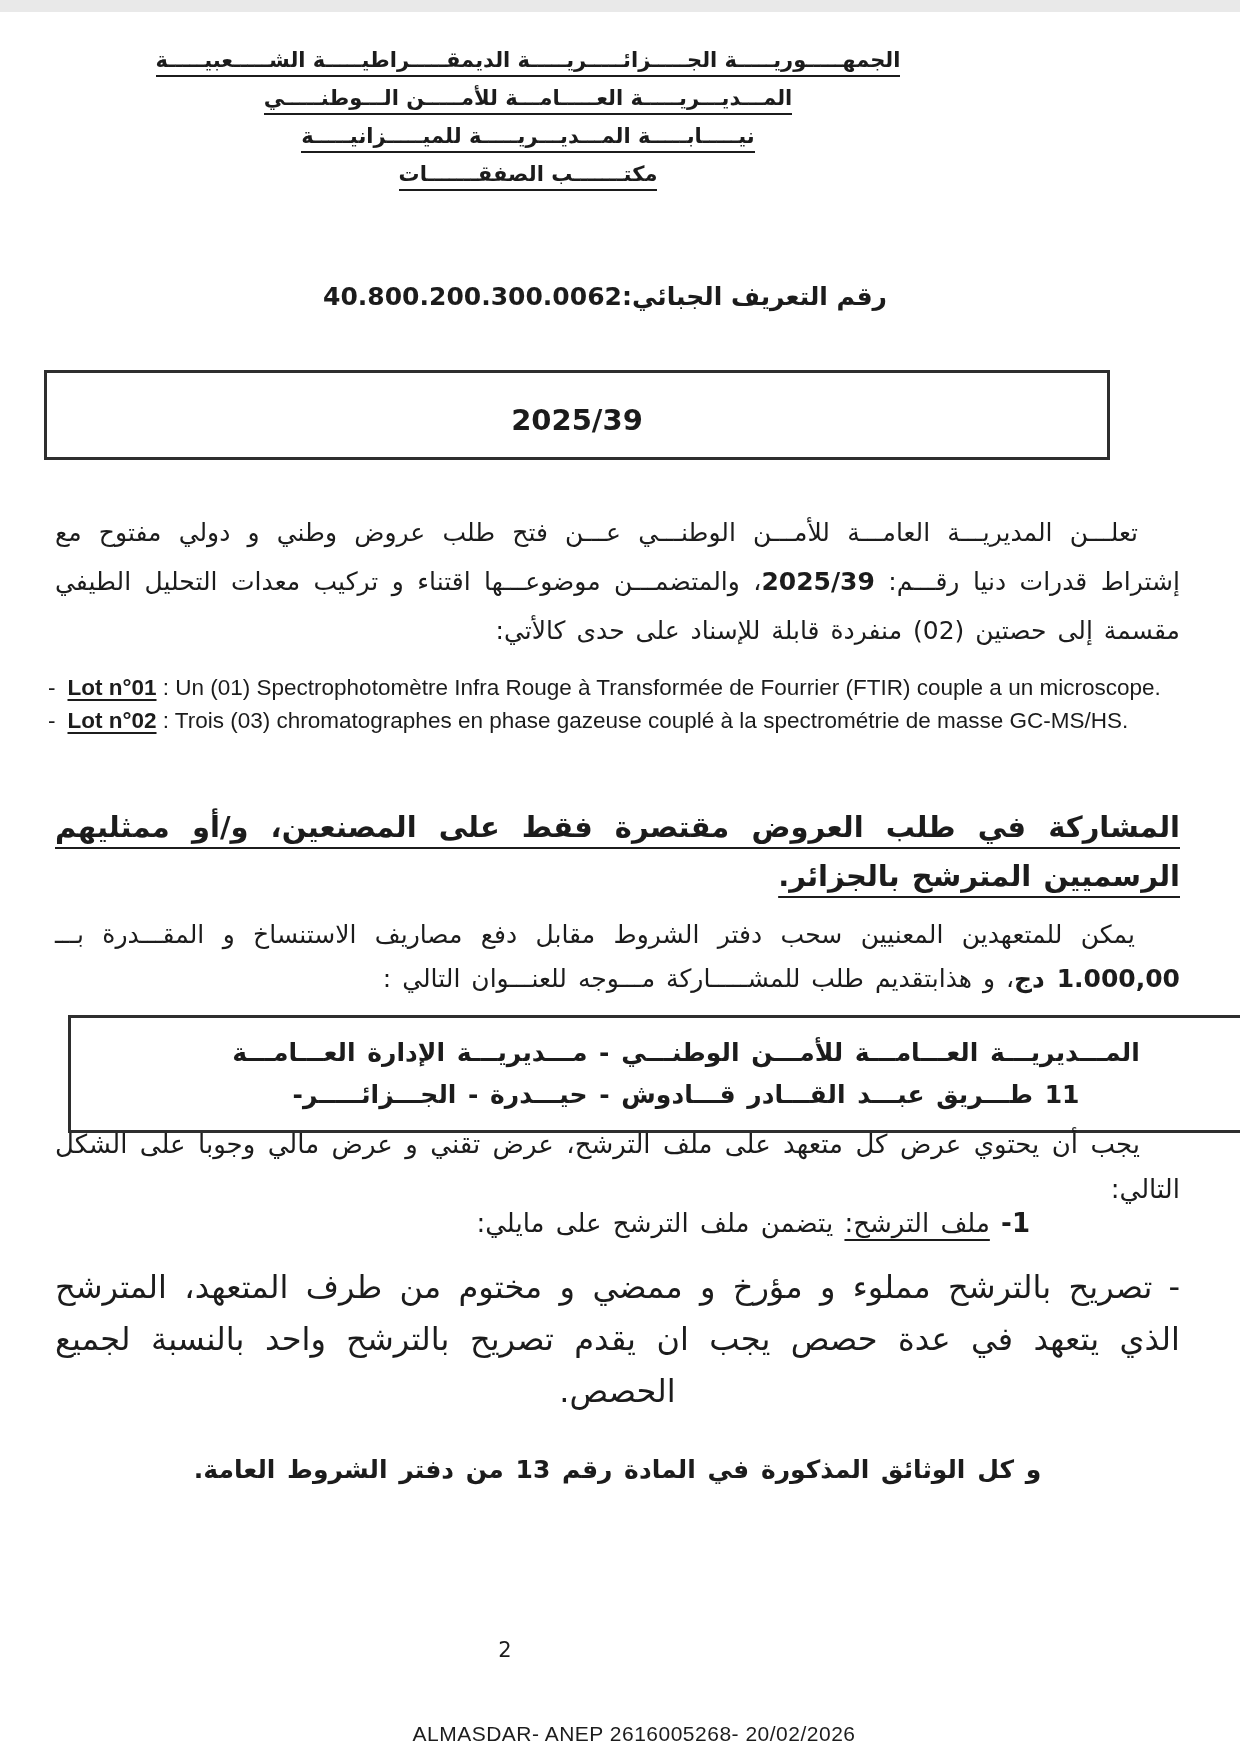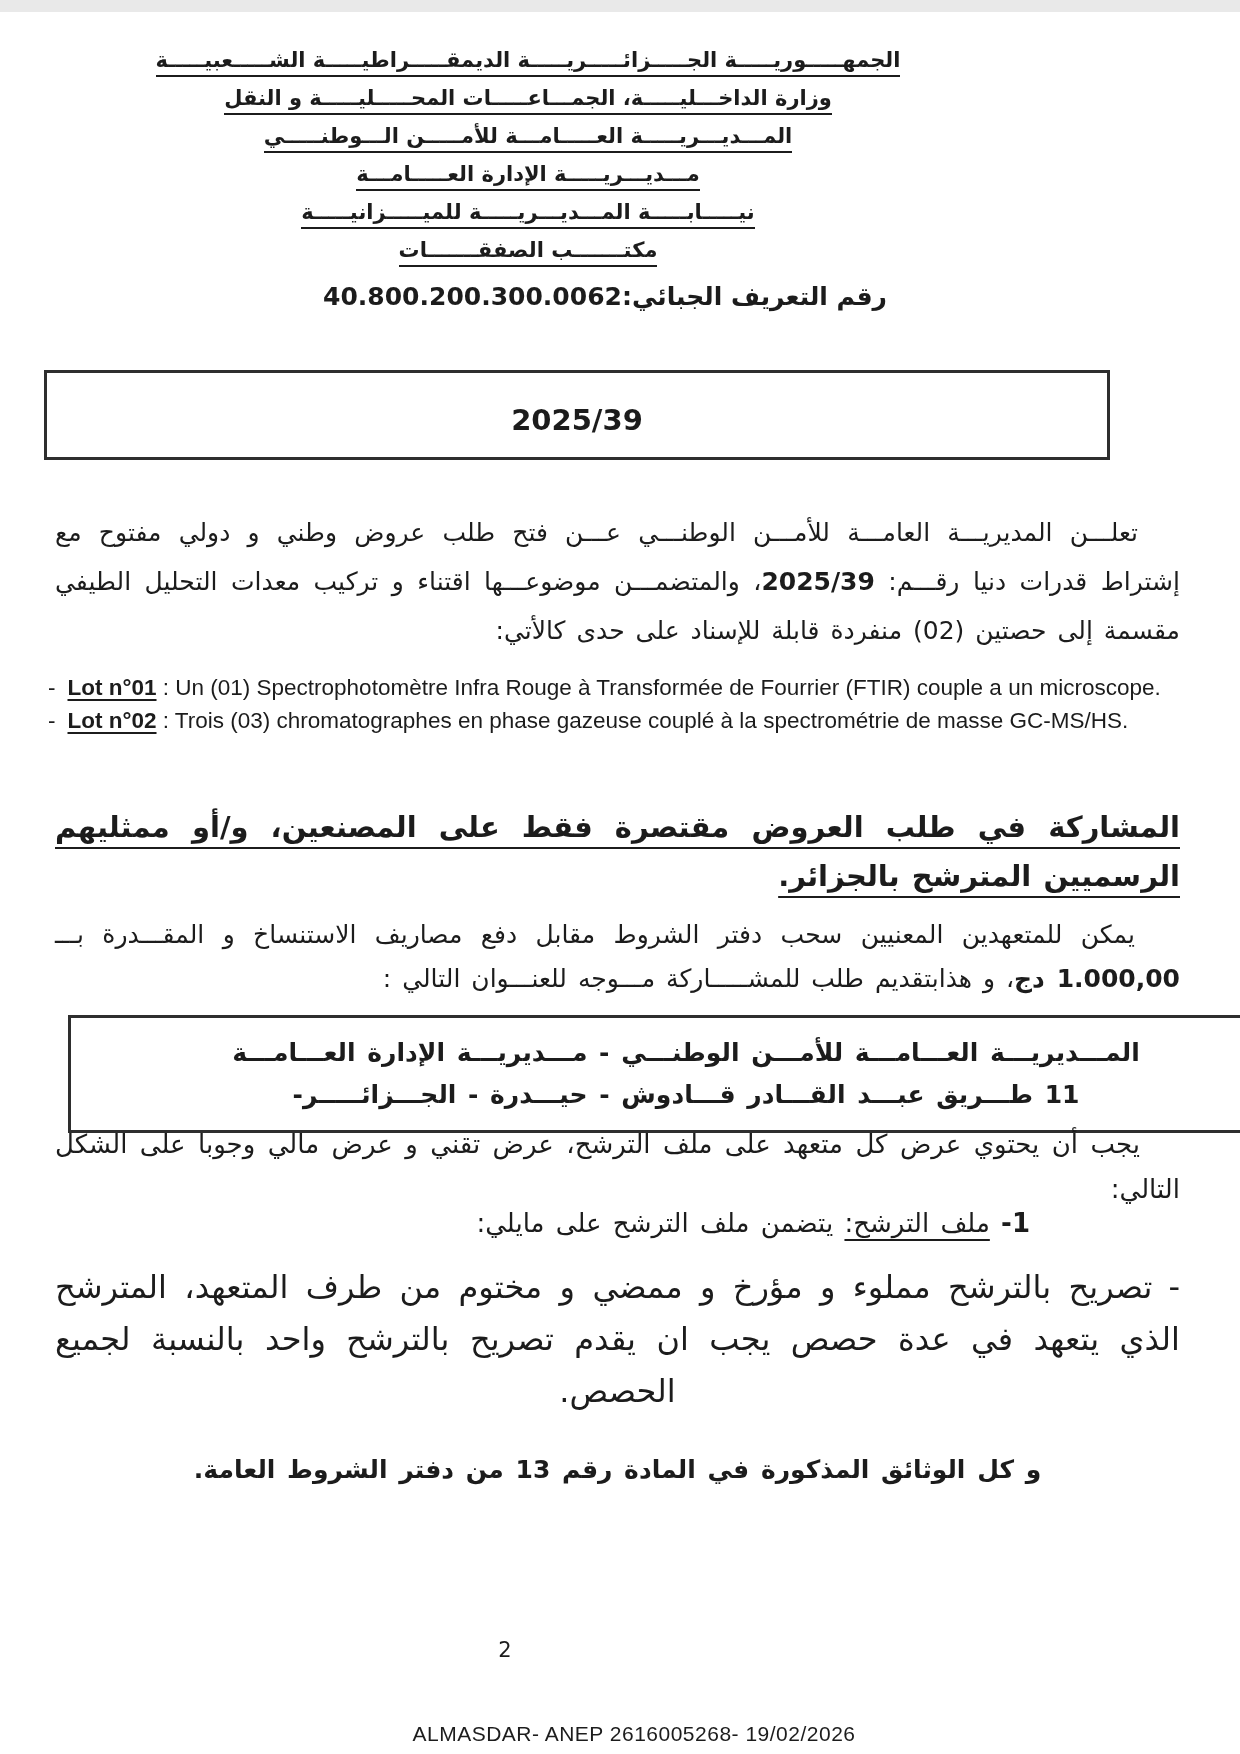--- a/index.html
+++ b/index.html
@@ -122,23 +122,21 @@
     font-size:21px; letter-spacing:0.5px;
   }
 </style>
 </head>
 <body>
 
 <div class="page">
 
   <header class="letterhead">
     <div class="lh-line"><span class="u">الجمهـــــوريـــــة الجـــــزائـــــريـــــة الديمقـــــراطيـــــة الشـــــعبيـــــة</span></div>
-    <div class="lh-line"><span class="u">وزارة الداخـــليـــــة، الجمـــاعـــــات المحـــــليـــــة و النقل</span></div>
     <div class="lh-line"><span class="u">المـــديـــريـــــة العـــــامـــة للأمـــــن الـــوطنـــــي</span></div>
-    <div class="lh-line"><span class="u">مـــديـــريـــــة الإدارة العـــــامـــة</span></div>
     <div class="lh-line"><span class="u">نيـــــابـــــة المـــديـــريـــــة للميـــــزانيـــــة</span></div>
     <div class="lh-line"><span class="u">مكتـــــــب الصفقـــــــات</span></div>
   </header>
 
   <div class="taxline">رقم التعريف الجبائي:40.800.200.300.0062</div>
 
   <div class="box box1">
     <div class="box1-number">2025/39</div>
   </div>
 
@@ -162,15 +160,15 @@
 
   <p class="candidacy"><b class="cnum">1-</b> <b class="ct">ملف الترشح:</b><span> يتضمن ملف الترشح على مايلي:</span></p>
 
   <div class="bullets">
     <p class="bullet"><span class="dash">-</span><span>تصريح بالترشح مملوء و مؤرخ و ممضي و مختوم من طرف المتعهد، المترشح الذي يتعهد في عدة حصص يجب ان يقدم تصريح بالترشح واحد بالنسبة لجميع الحصص.</span></p>
   </div>
 
   <p class="finalnote">و كل الوثائق المذكورة في المادة رقم 13 من دفتر الشروط العامة.</p>
 
   <div class="pagenum">2</div>
-  <div class="footer">ALMASDAR- ANEP 2616005268- 19/02/2026</div>
+  <div class="footer">ALMASDAR- ANEP 2616005268- 20/02/2026</div>
 
 </div>
 
 </body></html>

